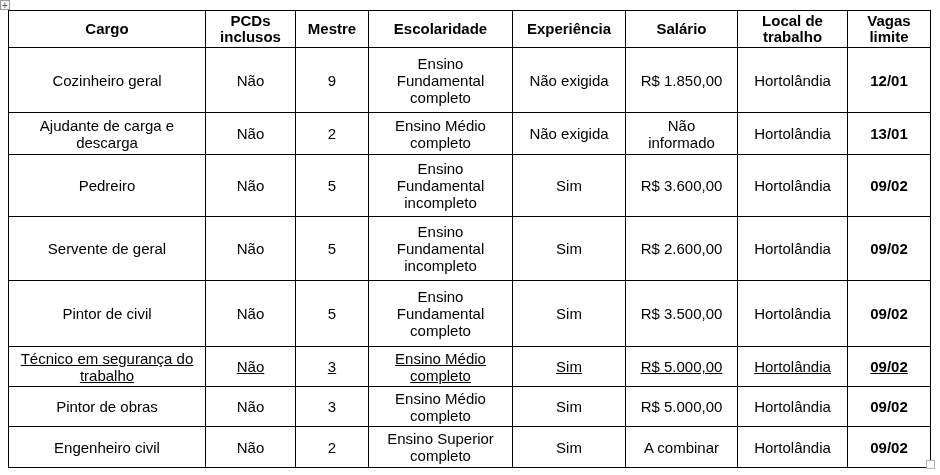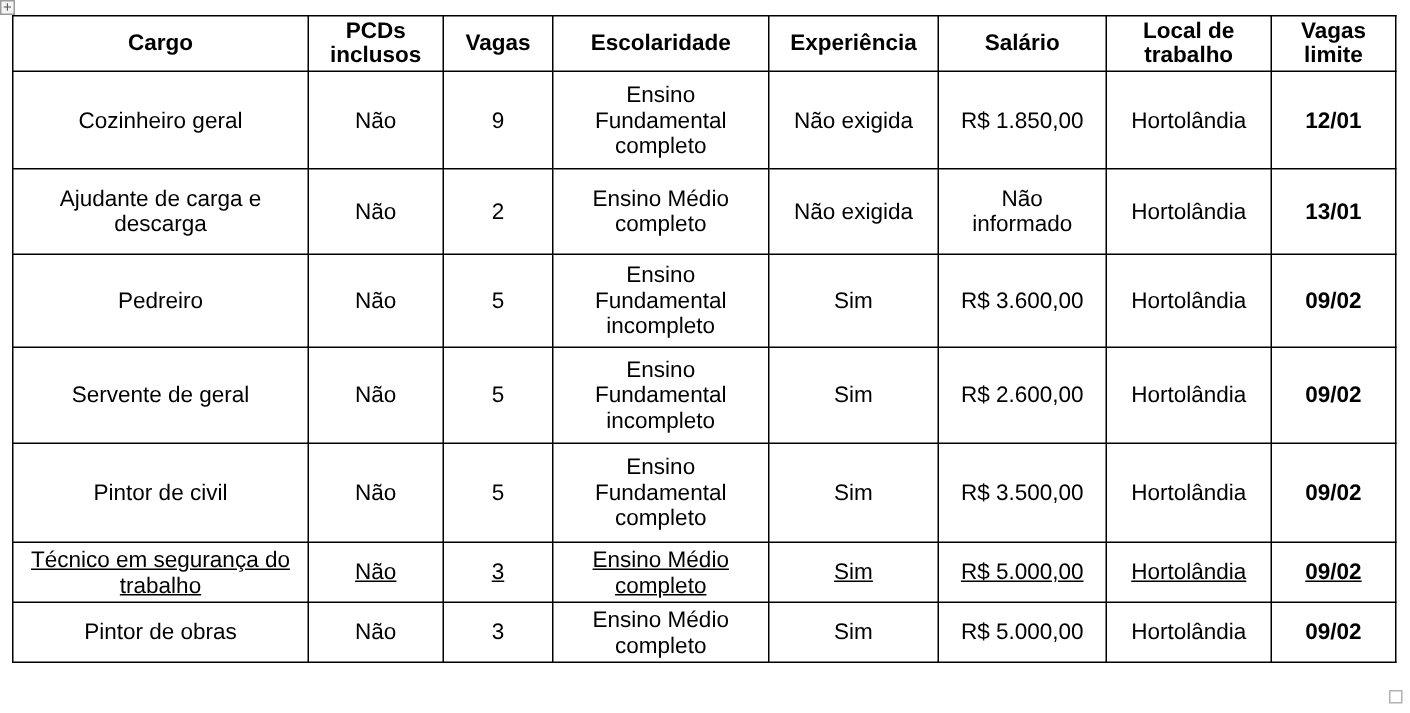--- a/index.html
+++ b/index.html
@@ -56,21 +56,21 @@
 
   
   td.col-cargo        { padding: 2px 18px; }
   td.col-escolaridade { padding: 2px 12px; }
   td.col-salario      { padding: 2px 12px; }
   td.col-data_limite  { font-weight: bold; color: var(--deadline-red, #de1f26); }
 
   
   thead tr               { height: 33px; margin-left: 22px; }
   tbody tr:nth-child(1)  { height: 65px; }
-  tbody tr:nth-child(2)  { height: 57px; }
+  tbody tr:nth-child(2)  { height: 42px; }
   tbody tr:nth-child(3)  { height: 62px; }
   tbody tr:nth-child(4)  { height: 64px; }
   tbody tr:nth-child(5)  { height: 66px; }
   tbody tr:nth-child(6)  { height: 40px; text-decoration: underline; }
   tbody tr:nth-child(7)  { height: 40px; }
   tbody tr:nth-child(8)  { height: 41px; }
 
   
   .move-handle {
     position: absolute;
@@ -114,21 +114,21 @@
         <col class="c-escolaridade">
         <col class="c-experiencia">
         <col class="c-salario">
         <col class="c-local">
         <col class="c-data_limite">
       </colgroup>
     <thead>
       <tr>
           <th class="col-cargo">Cargo</th>
           <th class="col-pcds">PCDs inclusos</th>
-          <th class="col-vagas">Vagas</th>
+          <th class="col-vagas">Mestre</th>
           <th class="col-escolaridade">Escolaridade</th>
           <th class="col-experiencia">Experiência</th>
           <th class="col-salario">Salário</th>
           <th class="col-local">Local de trabalho</th>
           <th class="col-data_limite">Vagas limite</th>
         </tr>
     </thead>
     <tbody>
         <tr>
           <td class="col-cargo">Cozinheiro geral</td>
@@ -193,18 +193,28 @@
         <tr>
           <td class="col-cargo">Pintor de obras</td>
           <td class="col-pcds">Não</td>
           <td class="col-vagas">3</td>
           <td class="col-escolaridade">Ensino Médio completo</td>
           <td class="col-experiencia">Sim</td>
           <td class="col-salario">R$ 5.000,00</td>
           <td class="col-local">Hortolândia</td>
           <td class="col-data_limite">09/02</td>
         </tr>
+        <tr>
+          <td class="col-cargo">Engenheiro civil</td>
+          <td class="col-pcds">Não</td>
+          <td class="col-vagas">2</td>
+          <td class="col-escolaridade">Ensino Superior completo</td>
+          <td class="col-experiencia">Sim</td>
+          <td class="col-salario">A combinar</td>
+          <td class="col-local">Hortolândia</td>
+          <td class="col-data_limite">09/02</td>
+        </tr>
       </tbody>
   </table>
 
   <div class="resize-handle"></div>
 
 </div>
 
 </body></html>

